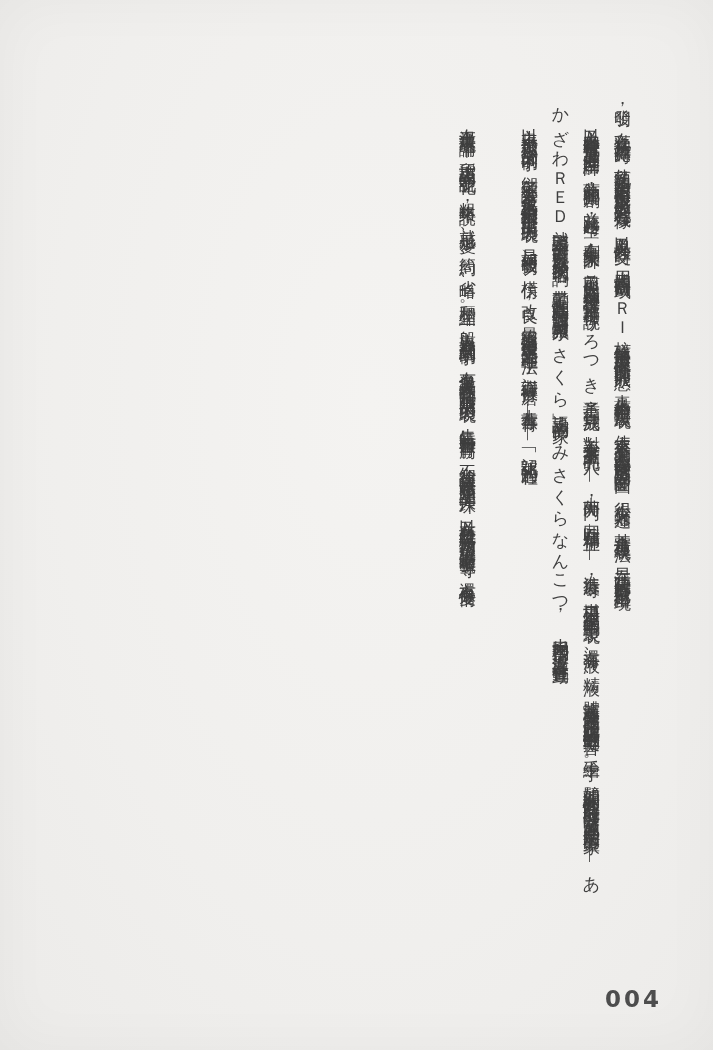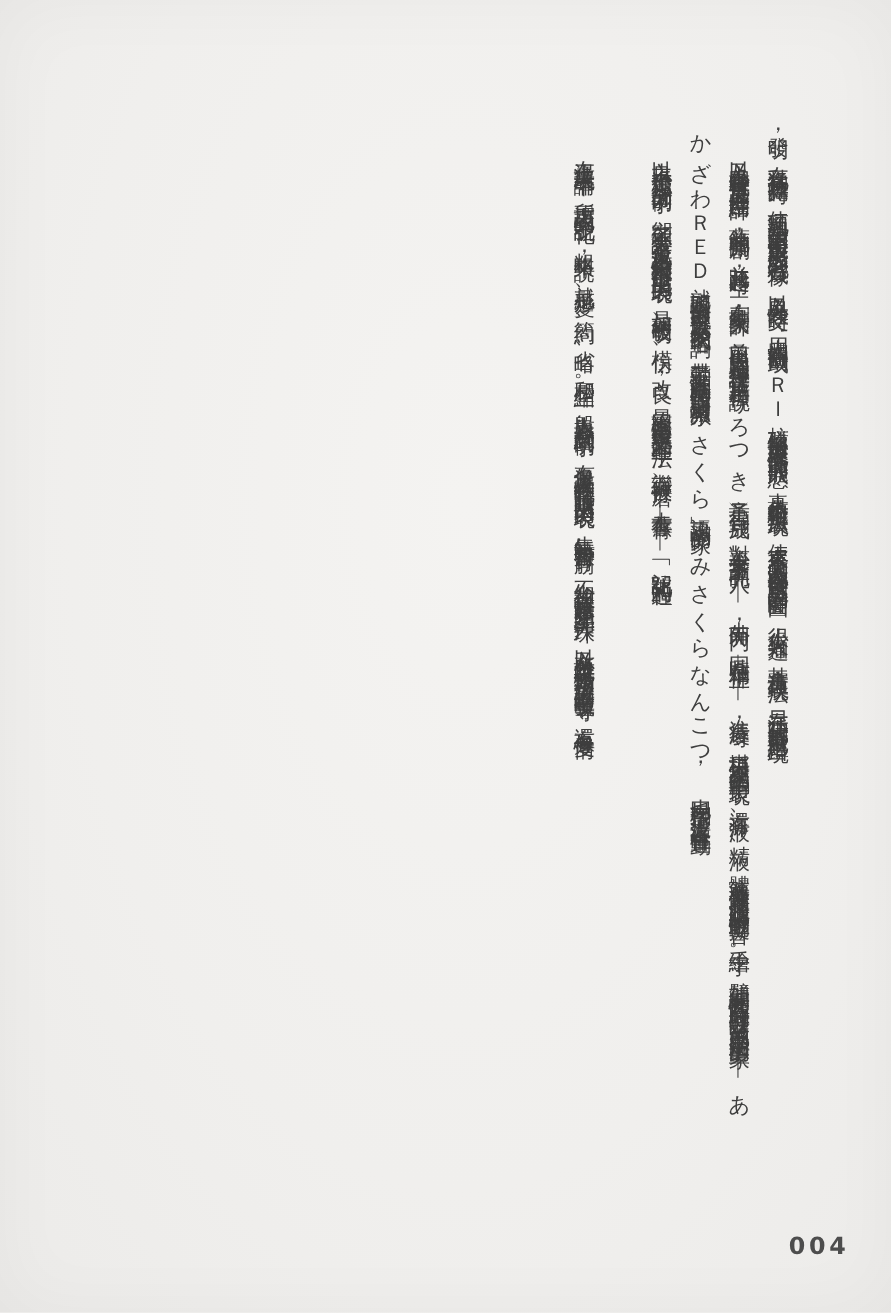--- a/index.html
+++ b/index.html
@@ -40,25 +40,25 @@
     padding: 0;
   }
   .text-block p.indent {
     text-indent: 19px;
   }
   .text-block p.section-gap {
     margin-block-start: 31px;   
   }
   .page-number {
     position: absolute;
-    left: 631px;
+    left: 605px;
     top: 986px;
     font-family: "DejaVu Sans", "Liberation Sans", sans-serif;
     font-weight: bold;
-    font-size: 19px;
+    font-size: 23px;
     letter-spacing: 3px;
     color: #4d4d4d;
   }
 </style>
 </head>
 <body>
 
 <div class="page">
 
   <div class="text-block">

